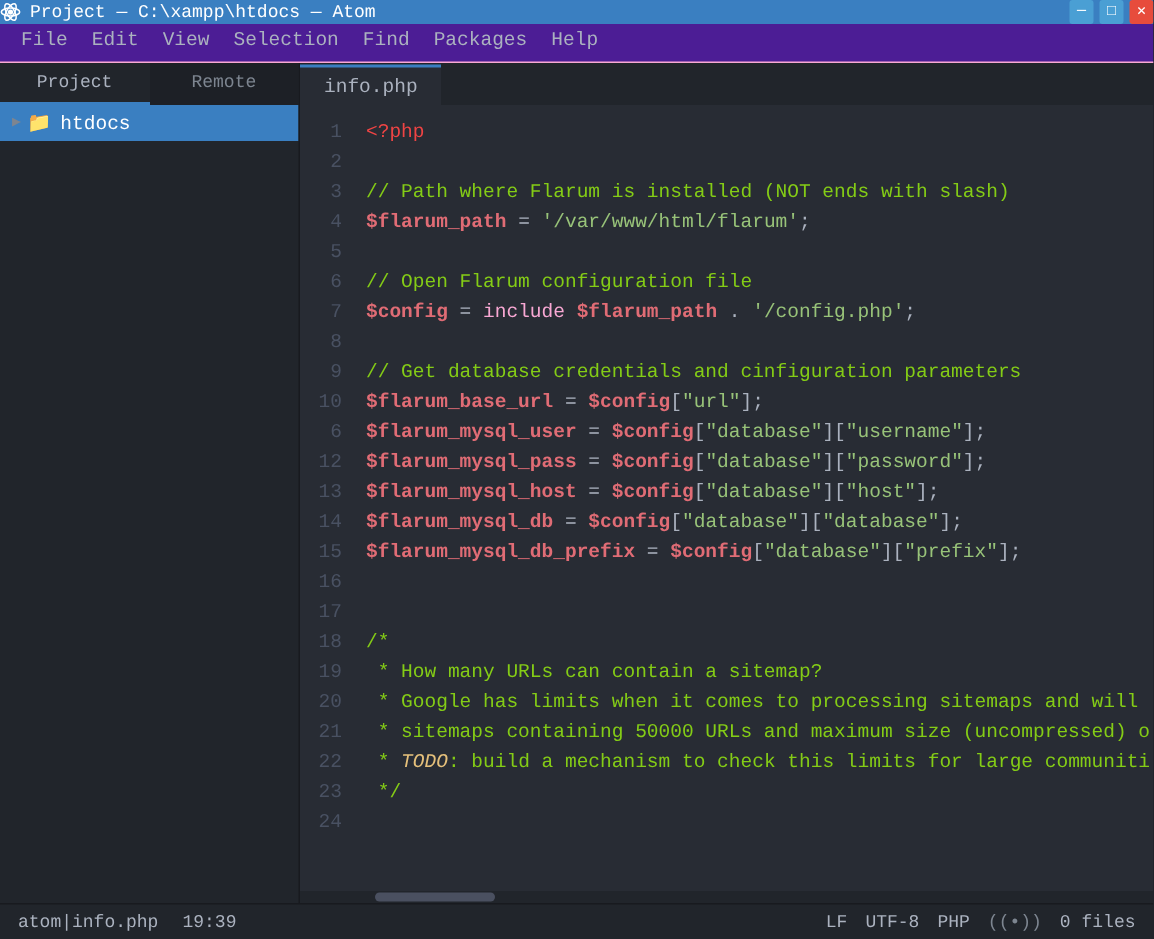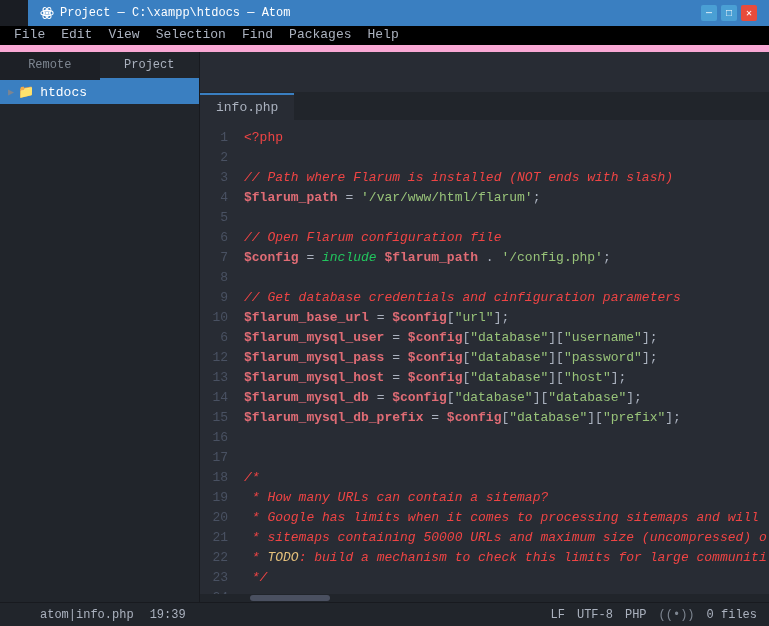--- a/index.html
+++ b/index.html
@@ -10,29 +10,28 @@
       width: 769px;
       height: 626px;
       overflow: hidden;
       display: flex;
       flex-direction: column;
     }
 
     
     #title-bar {
       background: #3a7fc1;
-      height: 26px;
+      height: 16px;
       display: flex;
       align-items: center;
       justify-content: space-between;
-      padding: 0 12px;
+      padding: 0 0;
       font-size: 12px;
       color: #fff;
       flex-shrink: 0;
-      margin-left: 28px;
     }
     #title-bar-left {
       display: flex;
       align-items: center;
       gap: 6px;
     }
     #title-bar-icon {
       width: 14px;
       height: 14px;
     }
@@ -51,27 +50,27 @@
       cursor: pointer;
       color: #fff;
       font-weight: bold;
     }
     .title-btn-min { background: #4a9fd4; }
     .title-btn-max { background: #4a9fd4; }
     .title-btn-close { background: #e74c3c; }
 
     
     #menu-bar {
-      background: #000000;
+      background: #4c1d95;
       height: 26px;
       display: flex;
-      align-items: flex-end;
+      align-items: flex-start;
       padding: 0 6px;
       flex-shrink: 0;
-      border-bottom: 7px solid #f9a8d4;
+      border-bottom: 1px solid #f9a8d4;
     }
     .menu-item {
       padding: 3px 8px;
       font-size: 13px;
       color: #abb2bf;
       cursor: pointer;
       border-radius: 3px;
     }
 
     
@@ -142,21 +141,20 @@
       flex-direction: column;
       background: #282c34;
       overflow: hidden;
     }
     #editor-tabs {
       background: #21252b;
       height: 28px;
       display: flex;
       align-items: flex-end;
       flex-shrink: 0;
-      margin-top: 40px;
     }
     .editor-tab {
       padding: 5px 16px;
       font-size: 13px;
       color: #abb2bf;
       background: #282c34;
       border-top: 2px solid #3a7fc1;
       cursor: pointer;
     }
     #editor-content {
@@ -193,22 +191,22 @@
     }
     .code-line {
       height: 20px;
       display: block;
     }
 
     
     .kw { color: #ef4444; }         
     .var { color: #e06c75; font-weight: bold; }        
     .str { color: #98c379; }        
-    .comment { color: #ef4444; font-style: italic; }
-    .fn { color: #22c55e; font-style: italic; }         
+    .comment { color: #84cc16; }
+    .fn { color: #f9a8d4; }         
     .op { color: #abb2bf; }         
     .punct { color: #abb2bf; }      
     .todo { color: #e5c07b; font-style: italic; }
 
     
     #scroll-bar {
       height: 8px;
       background: #21252b;
       flex-shrink: 0;
       position: relative;
@@ -229,21 +227,21 @@
       height: 24px;
       display: flex;
       align-items: center;
       justify-content: space-between;
       padding: 0 12px;
       font-size: 12px;
       color: #7d8590;
       flex-shrink: 0;
       border-top: 1px solid #181a1f;
     }
-    #status-left { display: flex; gap: 16px; align-items: center; margin-left: 28px; }
+    #status-left { display: flex; gap: 16px; align-items: center; }
     #status-right { display: flex; gap: 12px; }
     .status-item { color: #abb2bf; }
     .status-icon {
       display: inline-flex;
       align-items: center;
       gap: 3px;
     }
   </style>
 </head>
 <body>
@@ -272,22 +270,22 @@
   <span class="menu-item">Selection</span>
   <span class="menu-item">Find</span>
   <span class="menu-item">Packages</span>
   <span class="menu-item">Help</span>
 </div>
 
 <div id="main-area">
 
   <div id="sidebar">
     <div id="sidebar-tabs">
+      <div class="sidebar-tab active">Project</div>
       <div class="sidebar-tab">Remote</div>
-      <div class="sidebar-tab active">Project</div>
     </div>
     <div id="sidebar-content">
       <div class="tree-item selected">
         <span class="tree-arrow">▶</span>
         <span class="folder-icon">📁</span>
         <span>htdocs</span>
       </div>
     </div>
   </div>
 

